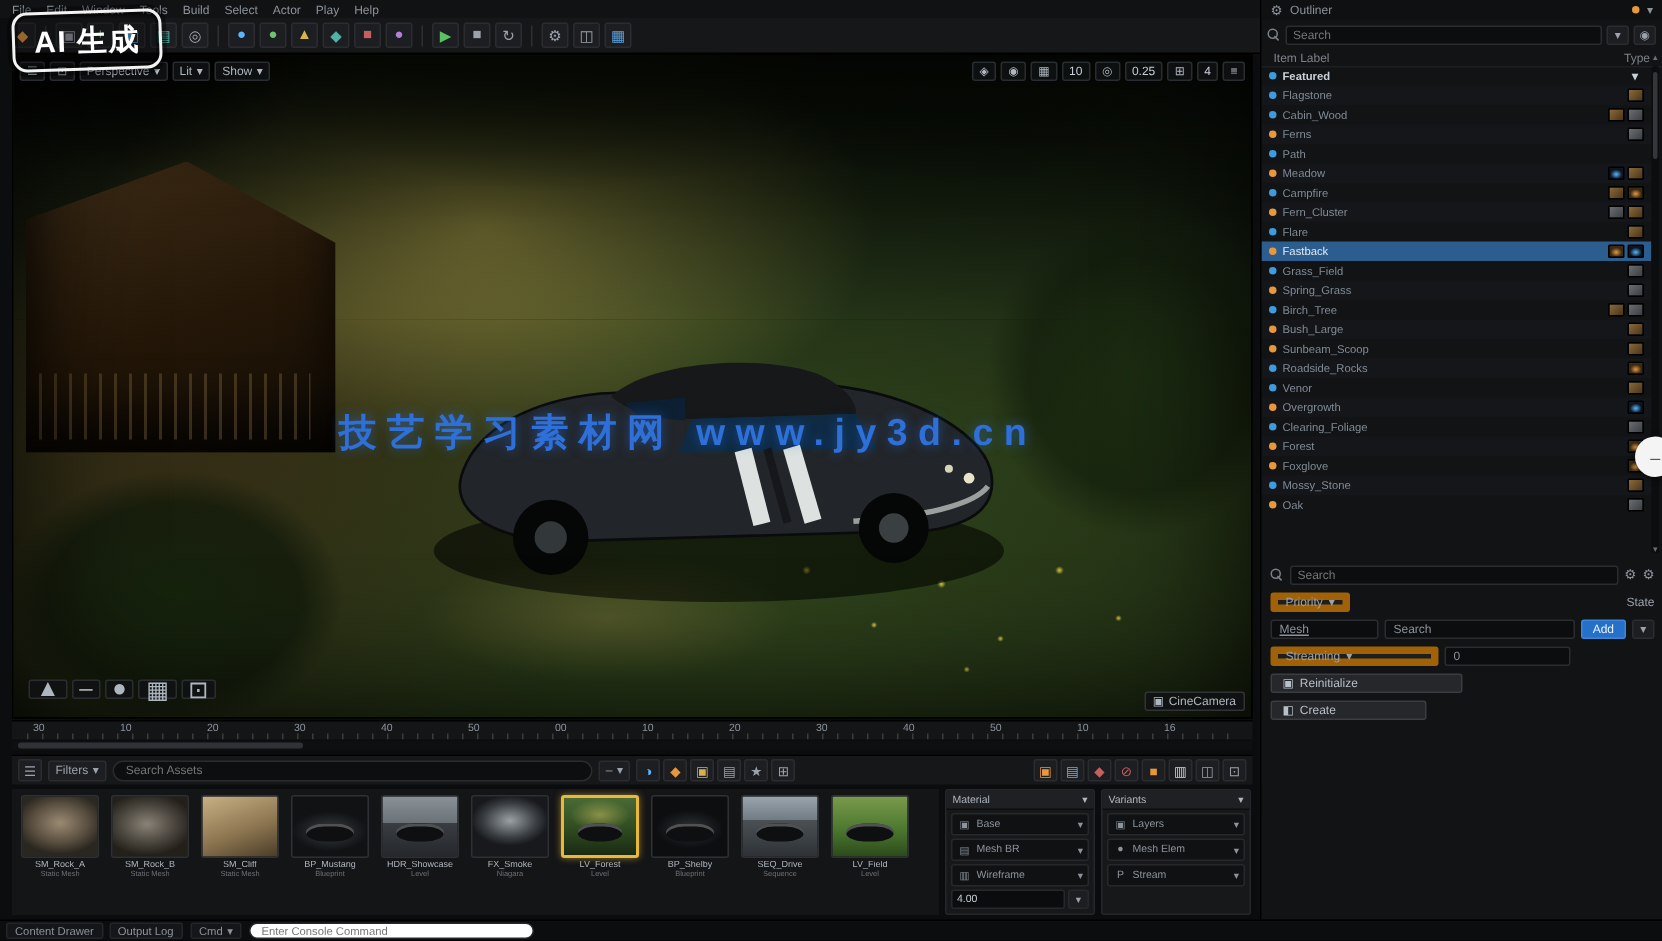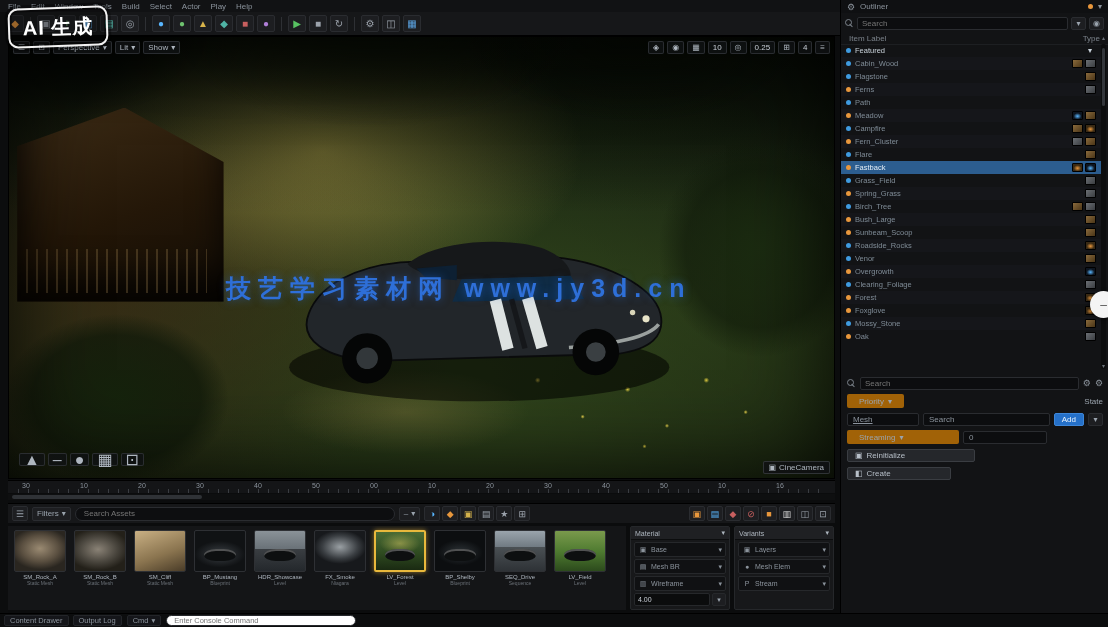--- a/index.html
+++ b/index.html
@@ -149,37 +149,37 @@
     color:#8b939c; font-size:8px; padding:0 4px; }
   .sq-btn { width:15px; height:13px; background:#1d1e21; border:1px solid #2a2c30; border-radius:2px;
     display:flex; align-items:center; justify-content:center; font-size:8px; color:#9aa3ad; }
   #rp-cols { height:12px; display:flex; align-items:center; padding:0 8px; color:#7b828a;
     border-bottom:1px solid #1d1f22; }
   #rp-cols .grow { flex:1; }
   #outliner-rows { position:absolute; left:0; top:44px; width:260px; height:325px; overflow:hidden; }
   .orow { height:13px; display:flex; align-items:center; gap:4px; padding:0 5px; color:#7f8b96; }
   .orow:nth-child(even) { background:#15161a; }
   .orow.sel { background:#2c5d8f; color:#e2ecf5; }
-  .orow.group { color:#c9d2da; font-weight:normal;align-items:center; }
+  .orow.group { color:#c9d2da; font-weight:bold;align-items:center; }
   .dot { width:5px; height:5px; border-radius:50%; flex:0 0 auto; }
   .dot.blue { background:#3f9be0; } .dot.orange { background:#e8973c; }
   .oname { flex:1; overflow:hidden; white-space:nowrap; font-size:7.5px; }
   .chips { display:flex; gap:2px; }
   .chip { width:11px; height:9px; border-radius:1px; border:1px solid #000; }
   .c-car-o { background:radial-gradient(5px 4px at 50% 60%, #e8973c, #3a2a14 75%), #1a130a; }
   .c-car-b { background:radial-gradient(5px 4px at 50% 60%, #58b6ff, #0d1520 78%), #0d1520; }
   .c-tex { background:linear-gradient(135deg,#6b6f74,#3a3d41); }
   .c-img { background:linear-gradient(135deg,#8a6a3c,#4a3517); }
   #rp-scroll { position:absolute; right:2px; top:44px; width:5px; height:325px; background:#0c0d0e; border-radius:2px; }
   #rp-scroll .sthumb { position:absolute; left:1px; top:4px; width:3px; height:58px; background:#33363b; border-radius:2px; }
   .sarrow { position:absolute; right:1px; width:7px; height:8px; font-size:6px; color:#6b7178; text-align:center; }
 
   #details { position:absolute; left:0; top:372px; width:268px; }
   .d-row { display:flex; align-items:center; gap:4px; margin:4px 6px 0 6px; height:14px; }
-  .d-dd { height:13px; background:#1d1e21; border:7px solid #a16207; border-radius:2px;
+  .d-dd { height:13px; background:#1d1e21; border:5px solid #a16207; border-radius:2px;
     display:flex; align-items:center; gap:4px; padding:0 5px; color:#9aa3ad; }
   .d-field { height:13px; background:#0c0d0f; border:1px solid #2a2c30; border-radius:2px;
     display:flex; align-items:center; padding:0 5px; color:#8b939c; }
   .d-btn { height:13px; background:#25272b; border:1px solid #3a3d42; border-radius:2px;
     display:flex; align-items:center; gap:4px; padding:0 7px; color:#b7bfc8; }
   .d-btn.blue { background:#2570c8; border-color:#3d86d8; color:#eaf3fc; }
   .grow1 { flex:1; }
   .gear { color:#8b939c; font-size:9px; }
 
   
@@ -576,31 +576,31 @@
     </div>
     <div id="outliner-rows">
         <div class="orow group">
           <span class="dot blue"></span>
           <span class="oname">Featured</span>
           <span>▾</span>
           <span class="chips"></span>
         </div>
         <div class="orow">
           <span class="dot blue"></span>
+          <span class="oname">Flagstone</span>
+          <span class="chips">
+            <span class="chip c-img"></span>
+          </span>
+        </div>
+        <div class="orow">
+          <span class="dot blue"></span>
           <span class="oname">Cabin_Wood</span>
           <span class="chips">
             <span class="chip c-img"></span>
             <span class="chip c-tex"></span>
-          </span>
-        </div>
-        <div class="orow">
-          <span class="dot blue"></span>
-          <span class="oname">Flagstone</span>
-          <span class="chips">
-            <span class="chip c-img"></span>
           </span>
         </div>
         <div class="orow">
           <span class="dot orange"></span>
           <span class="oname">Ferns</span>
           <span class="chips">
             <span class="chip c-tex"></span>
           </span>
         </div>
         <div class="orow">

